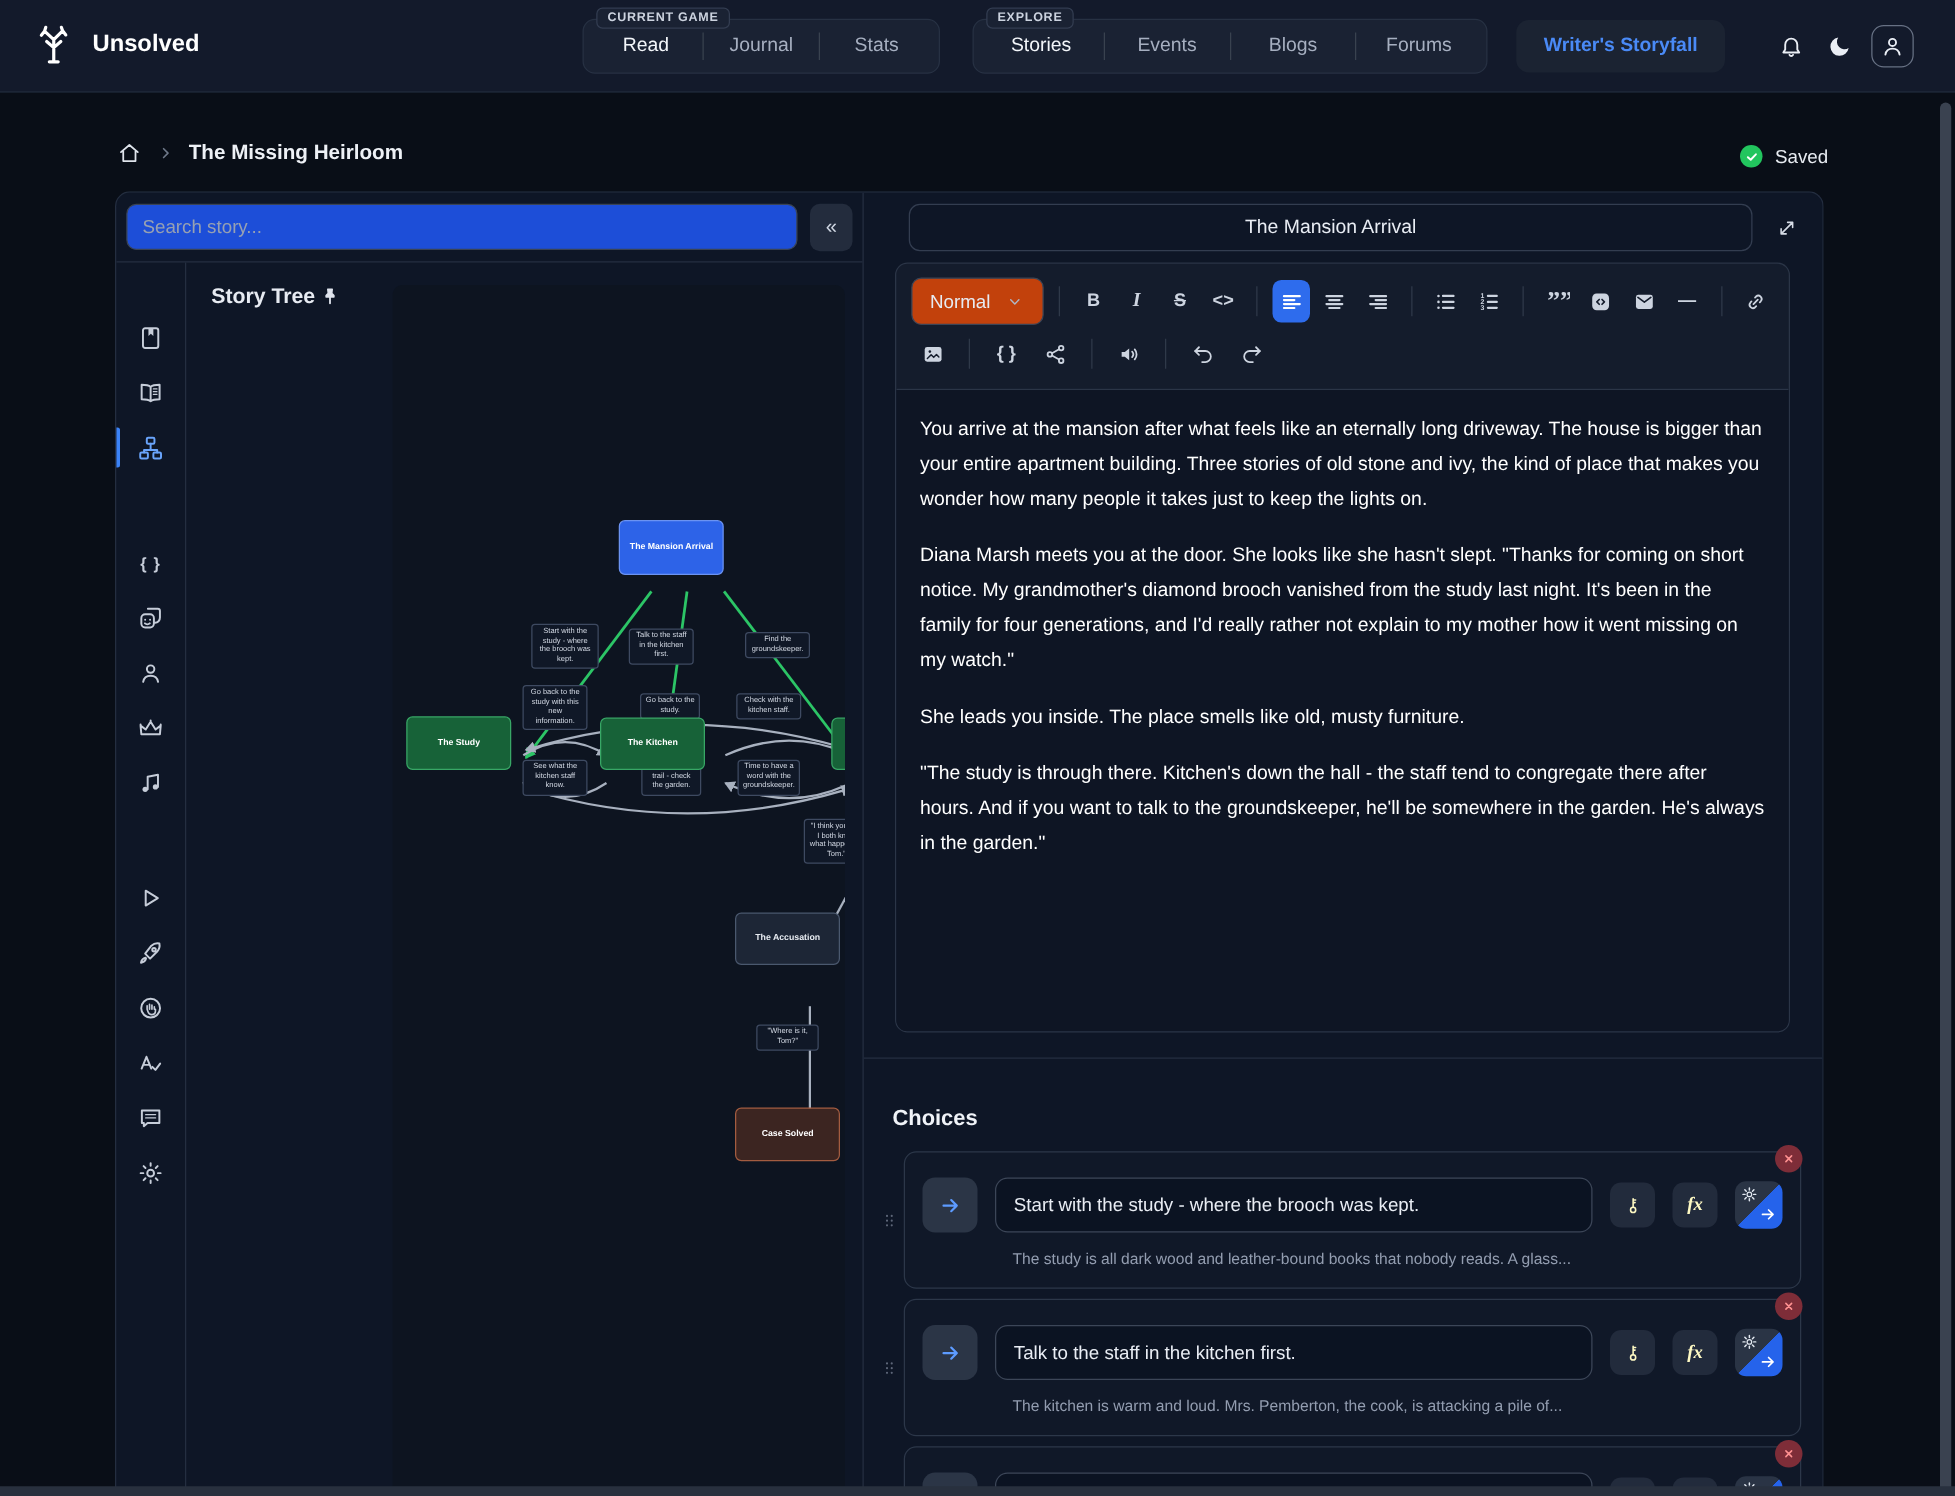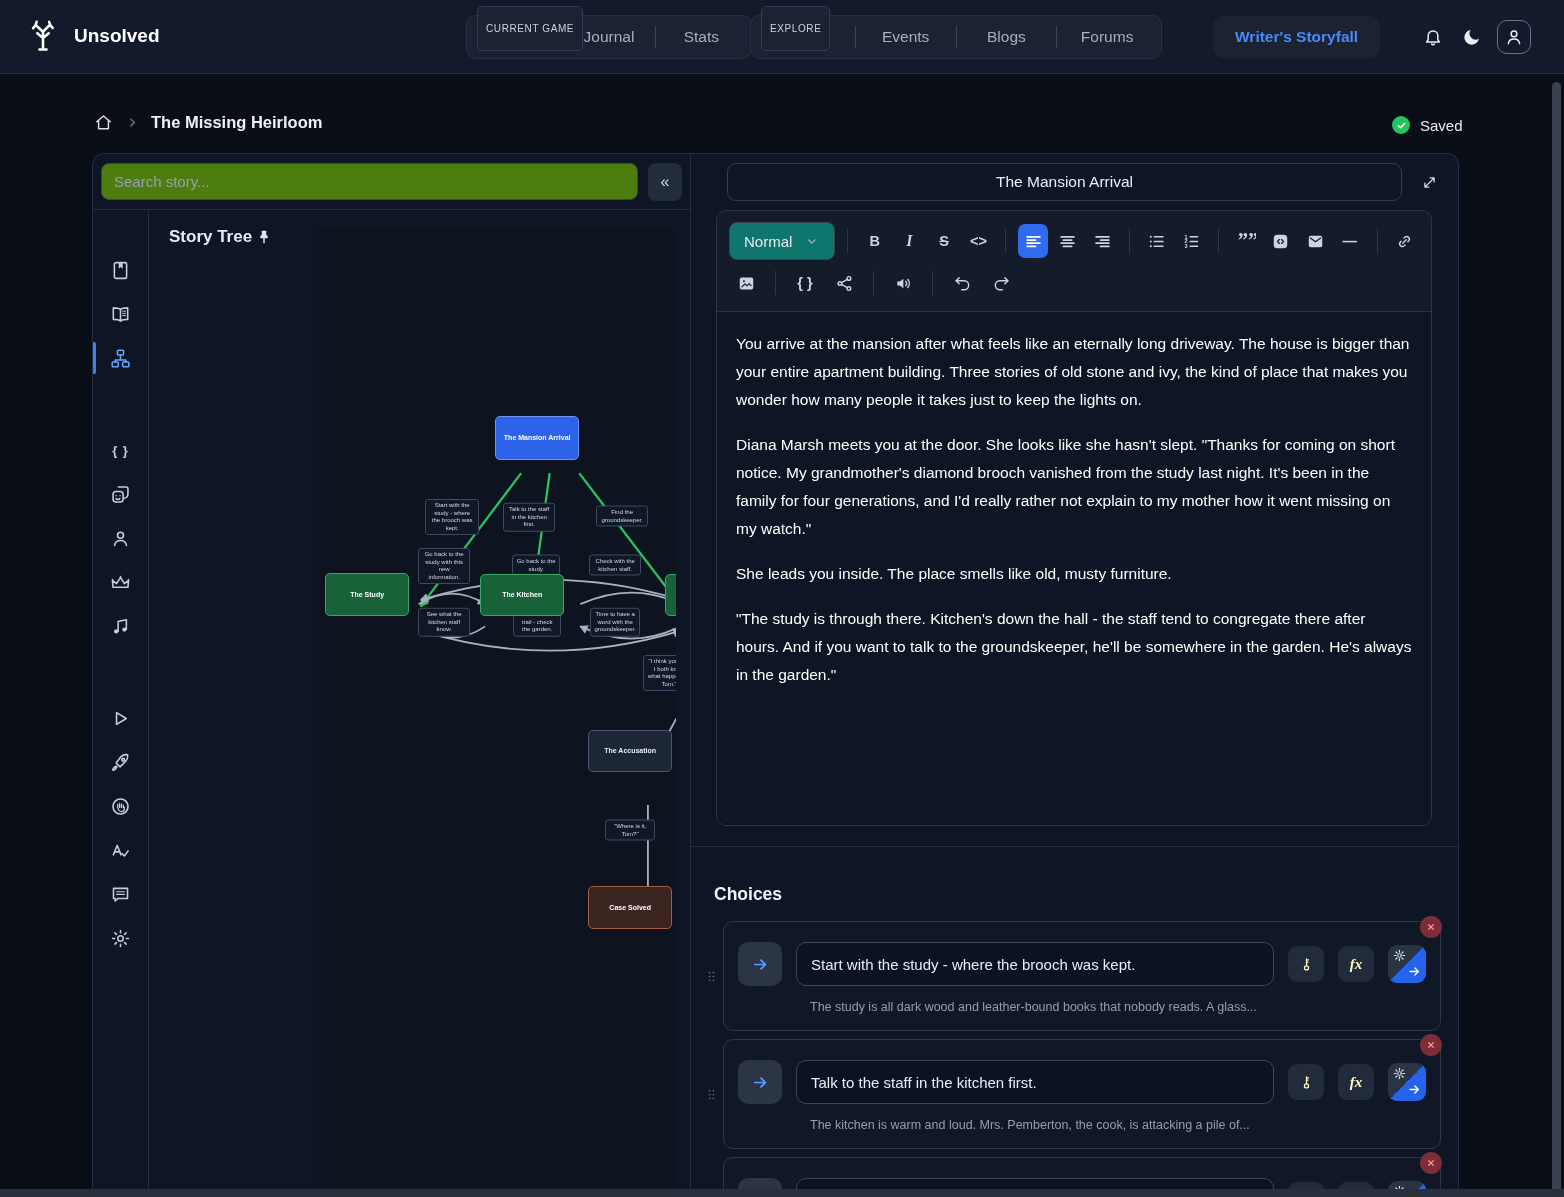--- a/index.html
+++ b/index.html
@@ -11,22 +11,22 @@
   input{font-family:inherit;outline:none}
   ::placeholder{color:#97a1b2}
 
   
   .app-header{position:absolute;top:0;left:0;width:1564px;height:74px;background:#131a2b;border-bottom:1px solid #202a3b}
   .brand{position:absolute;left:26px;top:19px;display:flex;align-items:center;gap:14px}
   .brand .icon{width:34px;height:34px;color:#fff}
   .brand-name{font-size:19px;font-weight:700;color:#fff}
   .nav-group{position:absolute;top:15px;height:44px;background:#1a2233;border:1px solid #273143;border-radius:10px;display:flex;align-items:center;padding:0 4px}
   #nav-current{left:466px;width:286px}
-  #nav-explore{left:750px;width:412px}
-  .nav-badge{position:absolute;top:-10px;left:10px;background:#1a2233;border:1px solid #333d51;border-radius:5px;padding:16px 8px;font-size:10px;font-weight:400;letter-spacing:.6px;color:#ccd3df}
+  #nav-explore{left:778px;width:412px}
+  .nav-badge{position:absolute;top:-10px;left:10px;background:#1a2233;border:1px solid #333d51;border-radius:5px;padding:2px 8px;font-size:10px;font-weight:700;letter-spacing:.6px;color:#ccd3df}
   .nav-tab{flex:1;text-align:center;font-size:15.5px;color:#a6afc0;background:none;border:none;padding:10px 6px;white-space:nowrap}
   .nav-tab.active{color:#f3f6fa}
   .nav-sep{width:1px;height:22px;background:#39424f;flex:none}
   .workshop-btn{position:absolute;left:1213px;top:16px;height:42px;padding:0 22px;background:#1b2332;border:none;border-radius:10px;color:#4a8af6;font-size:15.5px;font-weight:700}
   .hdr-icon-btn{position:absolute;top:19px;width:36px;height:36px;display:flex;align-items:center;justify-content:center;background:none;border:none;color:#eaeef5}
   .hdr-icon-btn .icon{width:20px;height:20px}
   #btn-bell{left:1415px}#btn-theme{left:1454px}
   #btn-account{left:1497px;top:20px;width:34px;height:34px;border:1.5px solid #677184;border-radius:10px}
 
   
@@ -35,21 +35,21 @@
   .crumb-sep{width:13px;height:13px;color:#6e7889}
   .crumb-title{font-size:16.5px;font-weight:600;color:#eef1f6}
   .save-status{position:absolute;top:116px;left:1392px;display:flex;align-items:center;gap:10px;font-size:15px;color:#e8ecf2}
   .save-dot{width:18px;height:18px;border-radius:50%;background:#22c55e;display:flex;align-items:center;justify-content:center;color:#fff}
   .save-dot .icon{width:11px;height:11px}
 
   
   .main-frame{position:absolute;left:92px;top:153px;width:1367px;height:1044px;background:#0e1626;border:1px solid #242e40;border-bottom:none;border-radius:12px 12px 0 0;display:flex;overflow:hidden}
   .left-pane{width:598px;border-right:1px solid #242e40;display:flex;flex-direction:column;flex:none}
   .search-row{height:56px;display:flex;align-items:center;gap:10px;padding:0 8px;border-bottom:1px solid #242e40;flex:none}
-  .search-input{flex:1;height:37px;background:#4d7c0f;border:1px solid #3a4456;border-radius:8px;color:#e7ebf2;padding:0 12px;font-size:15px}
+  .search-input{flex:1;height:37px;background:#1d4ed8;border:1px solid #3a4456;border-radius:8px;color:#e7ebf2;padding:0 12px;font-size:15px}
   .collapse-btn{width:34px;height:38px;background:#232c3d;border:none;border-radius:8px;color:#cfd6e2;font-size:16px;flex:none}
   .left-body{flex:1;display:flex;min-height:0}
   .side-rail{width:56px;border-right:1px solid #242e40;padding-top:40px;display:flex;flex-direction:column;flex:none}
   .rail-btn{height:40px;margin-bottom:4px;display:flex;align-items:center;justify-content:center;color:#c6cdd9;position:relative;background:none;border:none}
   .rail-btn .icon{width:21px;height:21px}
   .rail-btn .glyph{font-size:13px;font-weight:700;letter-spacing:1px}
   .rail-btn.selected{color:#69a4fb}
   .rail-btn.selected::before{content:"";position:absolute;left:0;top:4px;bottom:4px;width:3px;background:#3b82f6;border-radius:0 2px 2px 0}
   .rail-spacer{height:48px;flex:none}
   .tree-area{flex:1;display:flex;flex-direction:row;min-width:0}
@@ -67,21 +67,21 @@
 
   
   .right-pane{flex:1;display:flex;flex-direction:column;min-width:0}
   .title-row{height:56px;display:flex;align-items:center;padding:0 13px 0 36px;gap:11px;flex:none}
   .scene-title-input{flex:1;height:38px;background:transparent;border:1px solid #333d50;border-radius:9px;text-align:center;color:#e9edf4;font-size:15.5px;font-weight:500}
   .expand-btn{width:32px;height:32px;color:#d6dce6;background:none;border:none;display:flex;align-items:center;justify-content:center}
   .expand-btn .icon{width:17px;height:17px}
   .editor-panel{margin:0 26px 0 25px;height:616px;background:#141c2c;border:1px solid #2b3547;border-radius:10px;display:flex;flex-direction:column;overflow:hidden;flex:none}
   .tb-row{display:flex;align-items:center;gap:5px;padding:11px 12px 3px;flex:none}
   .tb-row.second{padding:3px 12px 11px}
-  .tb-select{width:118px;height:38px;border:1px solid #3a4456;border-radius:8px;background:#0f766e;color:#e7ebf2;font-size:15px;display:flex;align-items:center;padding:0 10px 0 14px;gap:8px}
+  .tb-select{width:118px;height:38px;border:1px solid #3a4456;border-radius:8px;background:#c2410c;color:#e7ebf2;font-size:15px;display:flex;align-items:center;padding:0 10px 0 14px;gap:8px}
   .tb-select span{flex:1;text-align:left}
   .tb-select .icon{width:13px;height:13px;color:#aeb7c6}
   .tb-btn{width:34px;height:34px;border-radius:7px;display:flex;align-items:center;justify-content:center;color:#cdd4e0;background:none;border:none;font-size:14.5px;font-weight:700}
   .tb-btn .icon{width:19px;height:19px}
   .tb-btn.active{background:#2e6ced;color:#fff}
   .tb-sep{width:1px;height:24px;background:#2f3949;margin:0 7px;flex:none}
   .editor-content{flex:1;background:#0e1524;border-top:1px solid #2b3547;padding:18px 19px;overflow:hidden}
   .editor-content p{font-size:15.5px;line-height:28px;color:#ffffff;margin-bottom:17px}
   .choices-divider{margin-top:20px;border-top:1px solid #242e40;flex:none}
   .choices-section{padding:22px 17px 0 14px;flex:1;min-height:0}

